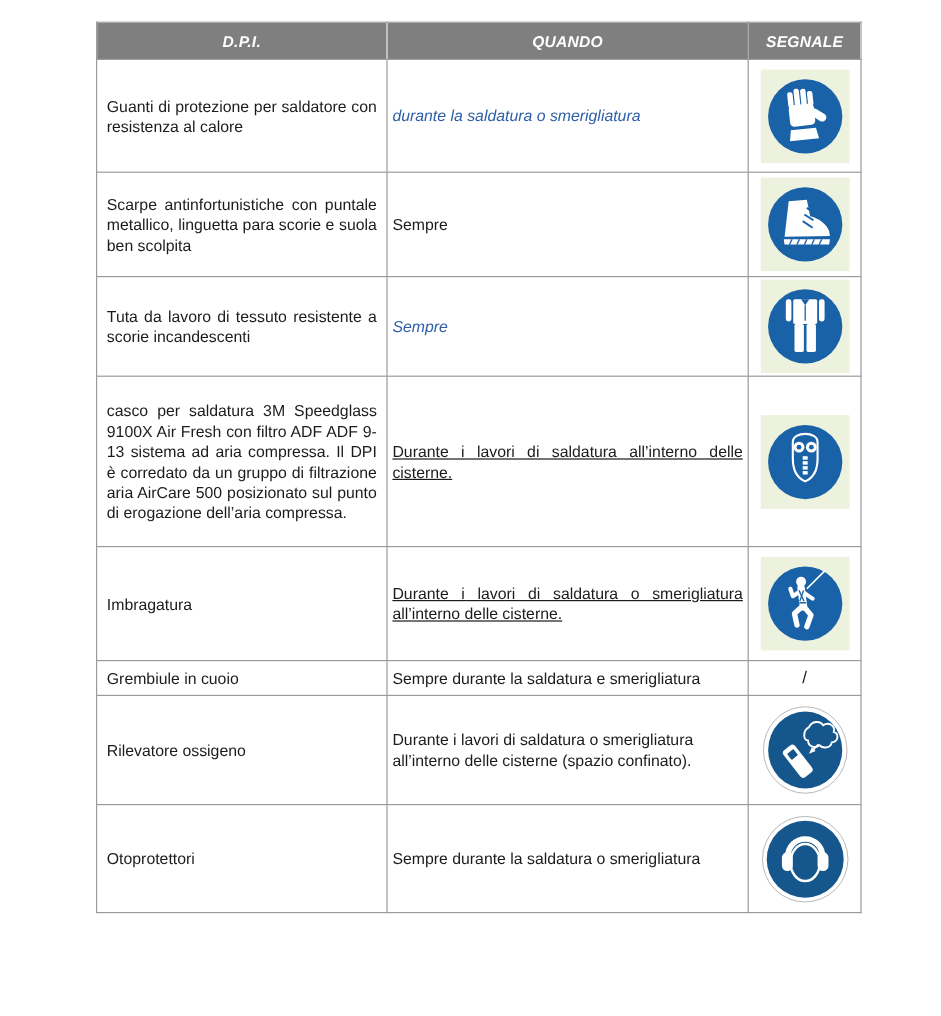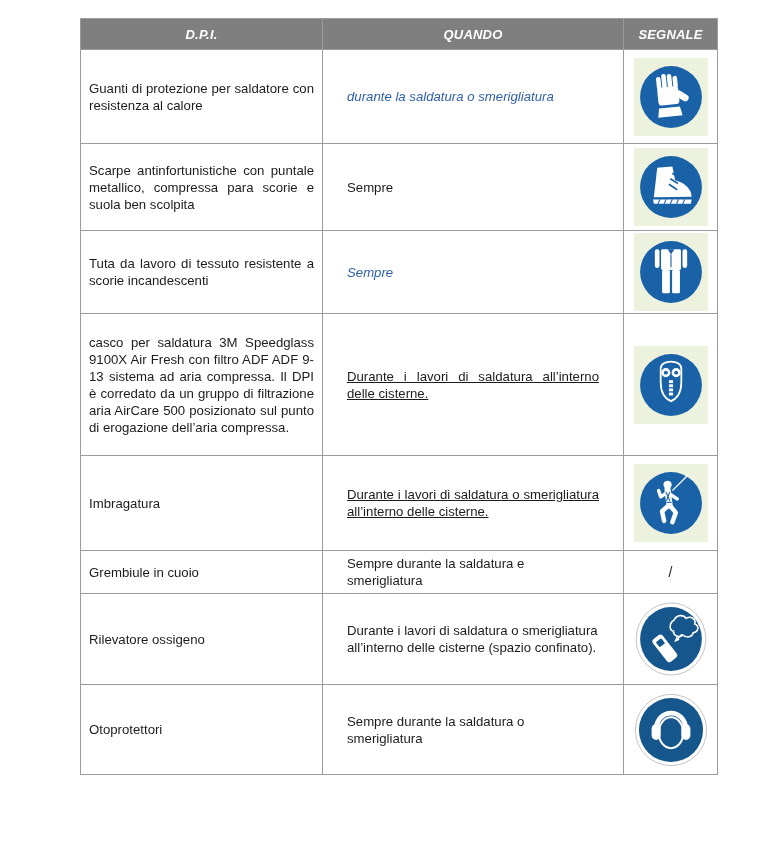--- a/index.html
+++ b/index.html
@@ -12,21 +12,21 @@
           font-family:"Liberation Sans", sans-serif;color:var(--text_black);}
   table.dpi-table{position:absolute;left:80px;top:18px;width:637px;border-collapse:collapse;
           table-layout:fixed;border-radius:26px;}
   table.dpi-table td, table.dpi-table th{border:1px solid var(--border);vertical-align:middle;
           overflow:hidden;}
   thead th{background:var(--header_bg);color:var(--header_text);font-size:13px;font-weight:bold;
           font-style:italic;height:28px;text-align:center;border-color:#6f6f6f;
           border-bottom:2px solid #ffffff;letter-spacing:.2px;}
   thead th + th{border-left:1px solid #cfcfcf;}
   td.dpi-cell{padding:4px 8px;font-size:13.2px;line-height:17px;text-align:justify;margin-top:48px;}
-  td.quando-cell{padding:4px 24px;font-size:13.2px;line-height:17px;}
+  td.quando-cell{padding:4px 4px;font-size:13.2px;line-height:17px;}
   td.quando-cell.just{text-align:justify;text-decoration:underline;}
   td.quando-cell.blue-italic{color:var(--text_blue);font-style:italic;}
   td.segnale-cell{text-align:center;padding:0;}
   td.segnale-cell .slash{font-size:14px;}
   .sign-green{width:74px;height:78px;background:var(--sign_bg_green);margin:2px auto;
           display:flex;align-items:center;justify-content:center;}
   .sign-green svg{width:66px;height:66px;display:block;}
   .sign-white{width:80px;height:82px;margin:2px auto;display:flex;align-items:center;
           justify-content:center;}
   .sign-white svg{width:76px;height:78px;display:block;}
@@ -65,21 +65,21 @@
                 <rect x="29" y="33" width="30.6" height="26" rx="5"></rect>
                 <rect x="56" y="38" width="21" height="10" rx="5" transform="rotate(38 58 42)"></rect>
                 <path d="M29,63 L59.5,63 L62,76 L26.5,76 Z"></path>
               </g>
             </svg>
           </div>
         </td>
       </tr>
 
       <tr style="height:87px">
-        <td class="dpi-cell">Scarpe antinfortunistiche con puntale metallico, compressa para scorie e suola ben scolpita</td>
+        <td class="dpi-cell">Scarpe antinfortunistiche con puntale metallico, linguetta para scorie e suola ben scolpita</td>
         <td class="quando-cell">Sempre</td>
         <td class="segnale-cell">
           <div class="sign-green">
             <svg viewBox="0 0 96 96">
               <circle cx="48" cy="48" r="45" fill="var(--sign_blue)"></circle>
               <g fill="#ffffff">
                 <path d="M28,20 L50,18 L54,38 C66,41 74,48 77,56 L78,62 L23,63 Z"></path>
                 <path d="M22,66 L78,66 L77,72.5 L23,72.5 Z"></path>
               </g>
               <g stroke="var(--sign_blue)" stroke-width="2.4" fill="none">

